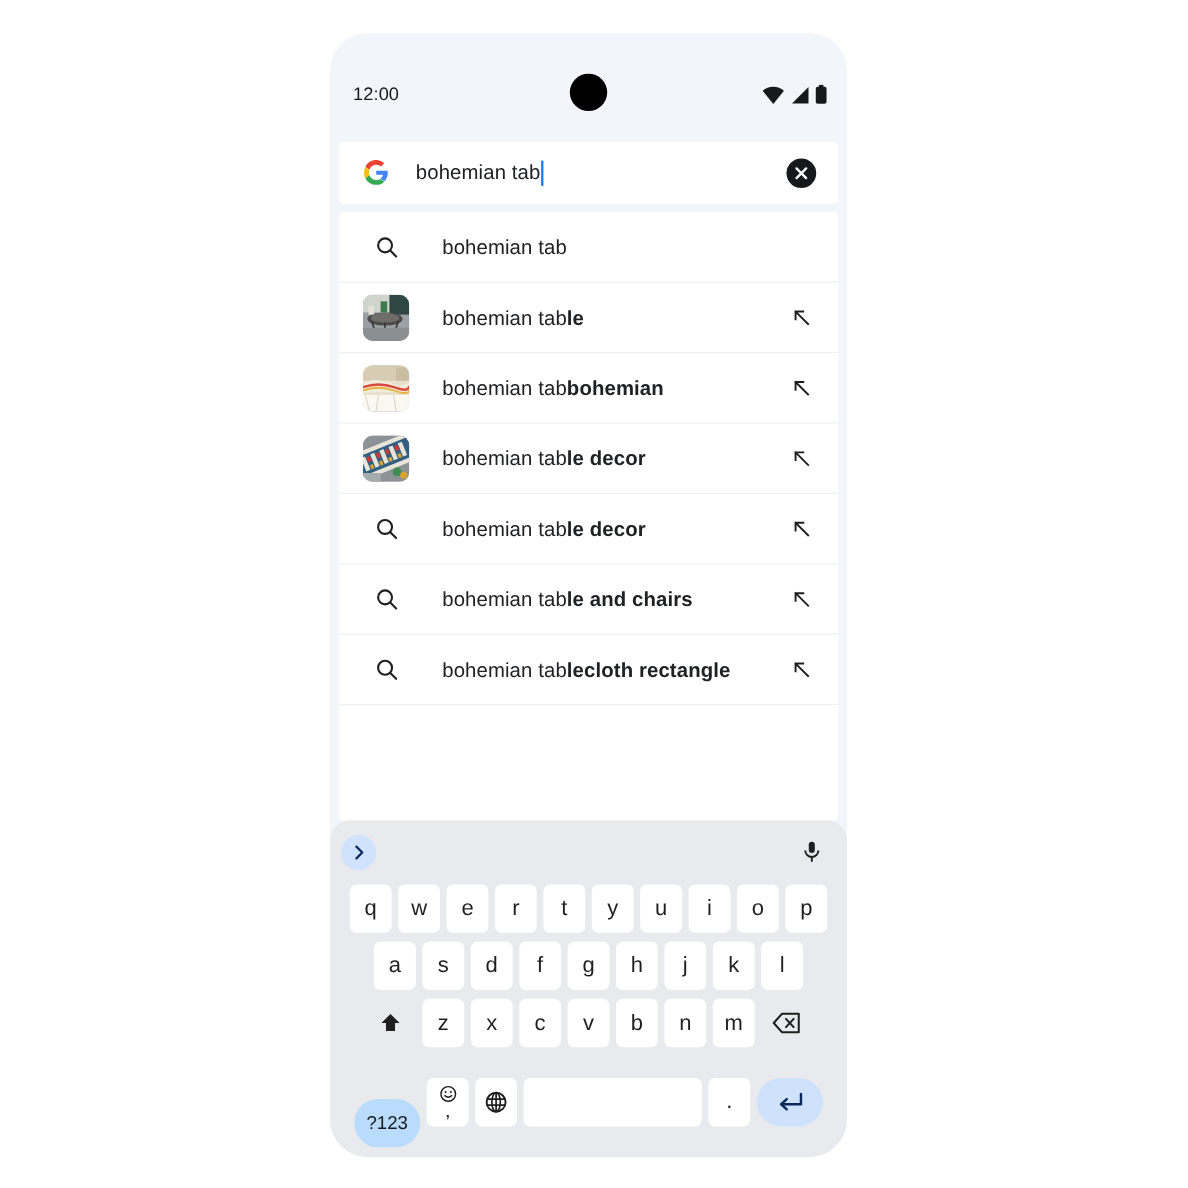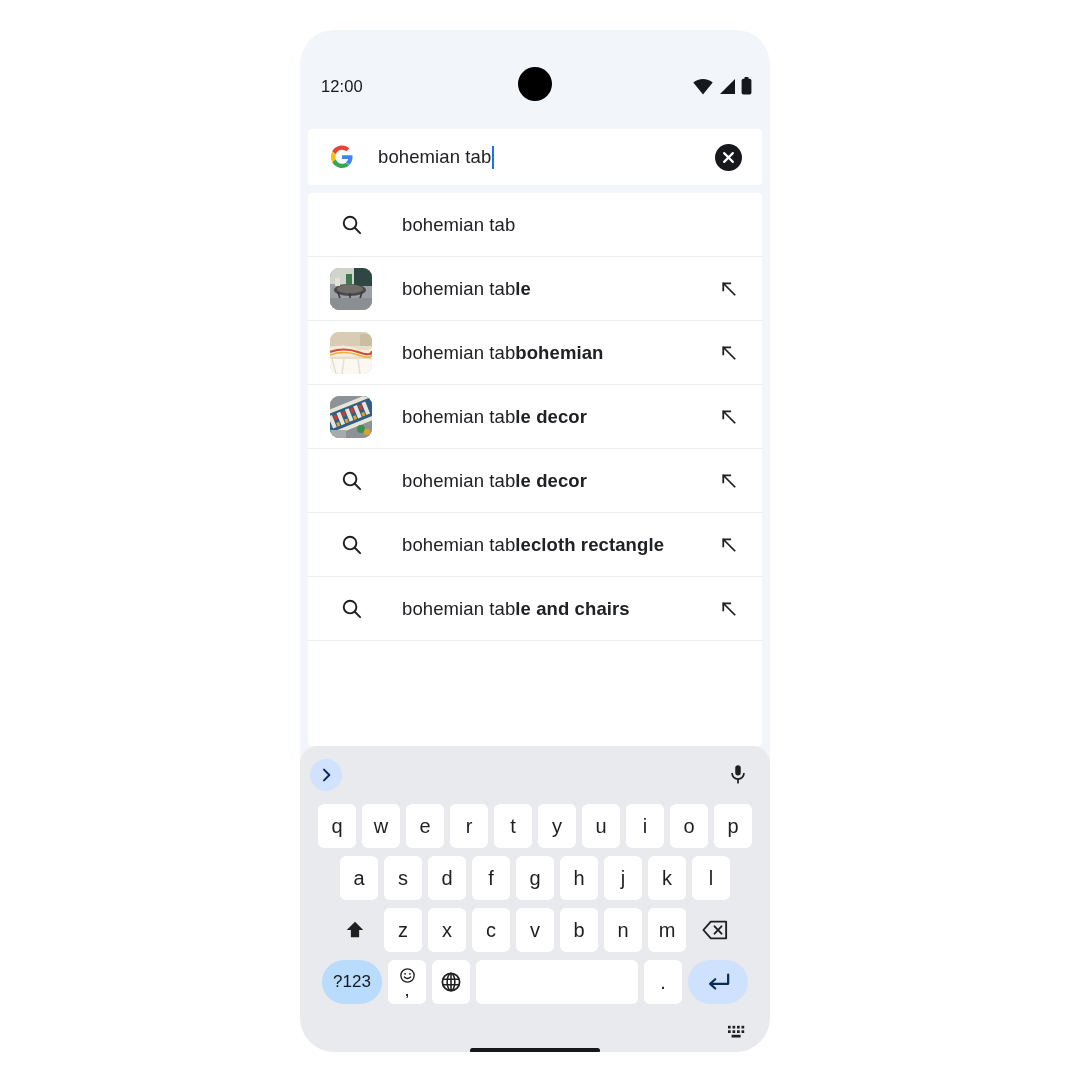--- a/index.html
+++ b/index.html
@@ -148,21 +148,21 @@
     border-radius: 6px;
     display: flex; align-items: center; justify-content: center;
     font-size: 20px; color: #1f1f1f; font-weight: 400;
     flex: 0 0 auto;
   }
   .key.letter { width: 38px; }
   .key.shift { width: 46px; background: transparent; }
   .key.backspace { width: 46px; background: transparent; }
   .key.sym {
     width: 60px; background: #b9dcfc; border-radius: 22px;
-    font-size: 17px; font-weight: 500; color: #16181c;
+    font-size: 17px; font-weight: 500; color: #16181c; margin-top: 39px;
   }
   .key.emoji, .key.globe { width: 38px; }
   .key.space { width: 162px; }
   .key.period { width: 38px; }
   .key.enter {
     width: 60px; background: #cfe2fd; border-radius: 22px;
   }
   .key .stack {
     display: flex; flex-direction: column;
     align-items: center; justify-content: center; line-height: 1;
@@ -342,36 +342,36 @@
         </div>
       </div>
 
       <div class="sugg-row">
         <div class="sugg-lead">
           <svg width="23" height="23" viewBox="0 0 24 24">
             <circle cx="10.5" cy="10.5" r="6.6" fill="none" stroke="#1f1f1f" stroke-width="2"></circle>
             <path d="M15.4 15.4 L21 21" stroke="#1f1f1f" stroke-width="2" stroke-linecap="round"></path>
           </svg>
         </div>
-        <div class="sugg-text">bohemian tab<b>lecloth rectangle</b></div>
+        <div class="sugg-text">bohemian tab<b>le and chairs</b></div>
         <div class="sugg-arrow">
           <svg width="21" height="21" viewBox="0 0 24 24">
             <path d="M19 19 L6 6 M6 6 L6 14 M6 6 L14 6" stroke="#1f1f1f" stroke-width="2" stroke-linecap="square" fill="none"></path>
           </svg>
         </div>
       </div>
 
       <div class="sugg-row">
         <div class="sugg-lead">
           <svg width="23" height="23" viewBox="0 0 24 24">
             <circle cx="10.5" cy="10.5" r="6.6" fill="none" stroke="#1f1f1f" stroke-width="2"></circle>
             <path d="M15.4 15.4 L21 21" stroke="#1f1f1f" stroke-width="2" stroke-linecap="round"></path>
           </svg>
         </div>
-        <div class="sugg-text">bohemian tab<b>le and chairs</b></div>
+        <div class="sugg-text">bohemian tab<b>lecloth rectangle</b></div>
         <div class="sugg-arrow">
           <svg width="21" height="21" viewBox="0 0 24 24">
             <path d="M19 19 L6 6 M6 6 L6 14 M6 6 L14 6" stroke="#1f1f1f" stroke-width="2" stroke-linecap="square" fill="none"></path>
           </svg>
         </div>
       </div>
 
 
     </div>
 

